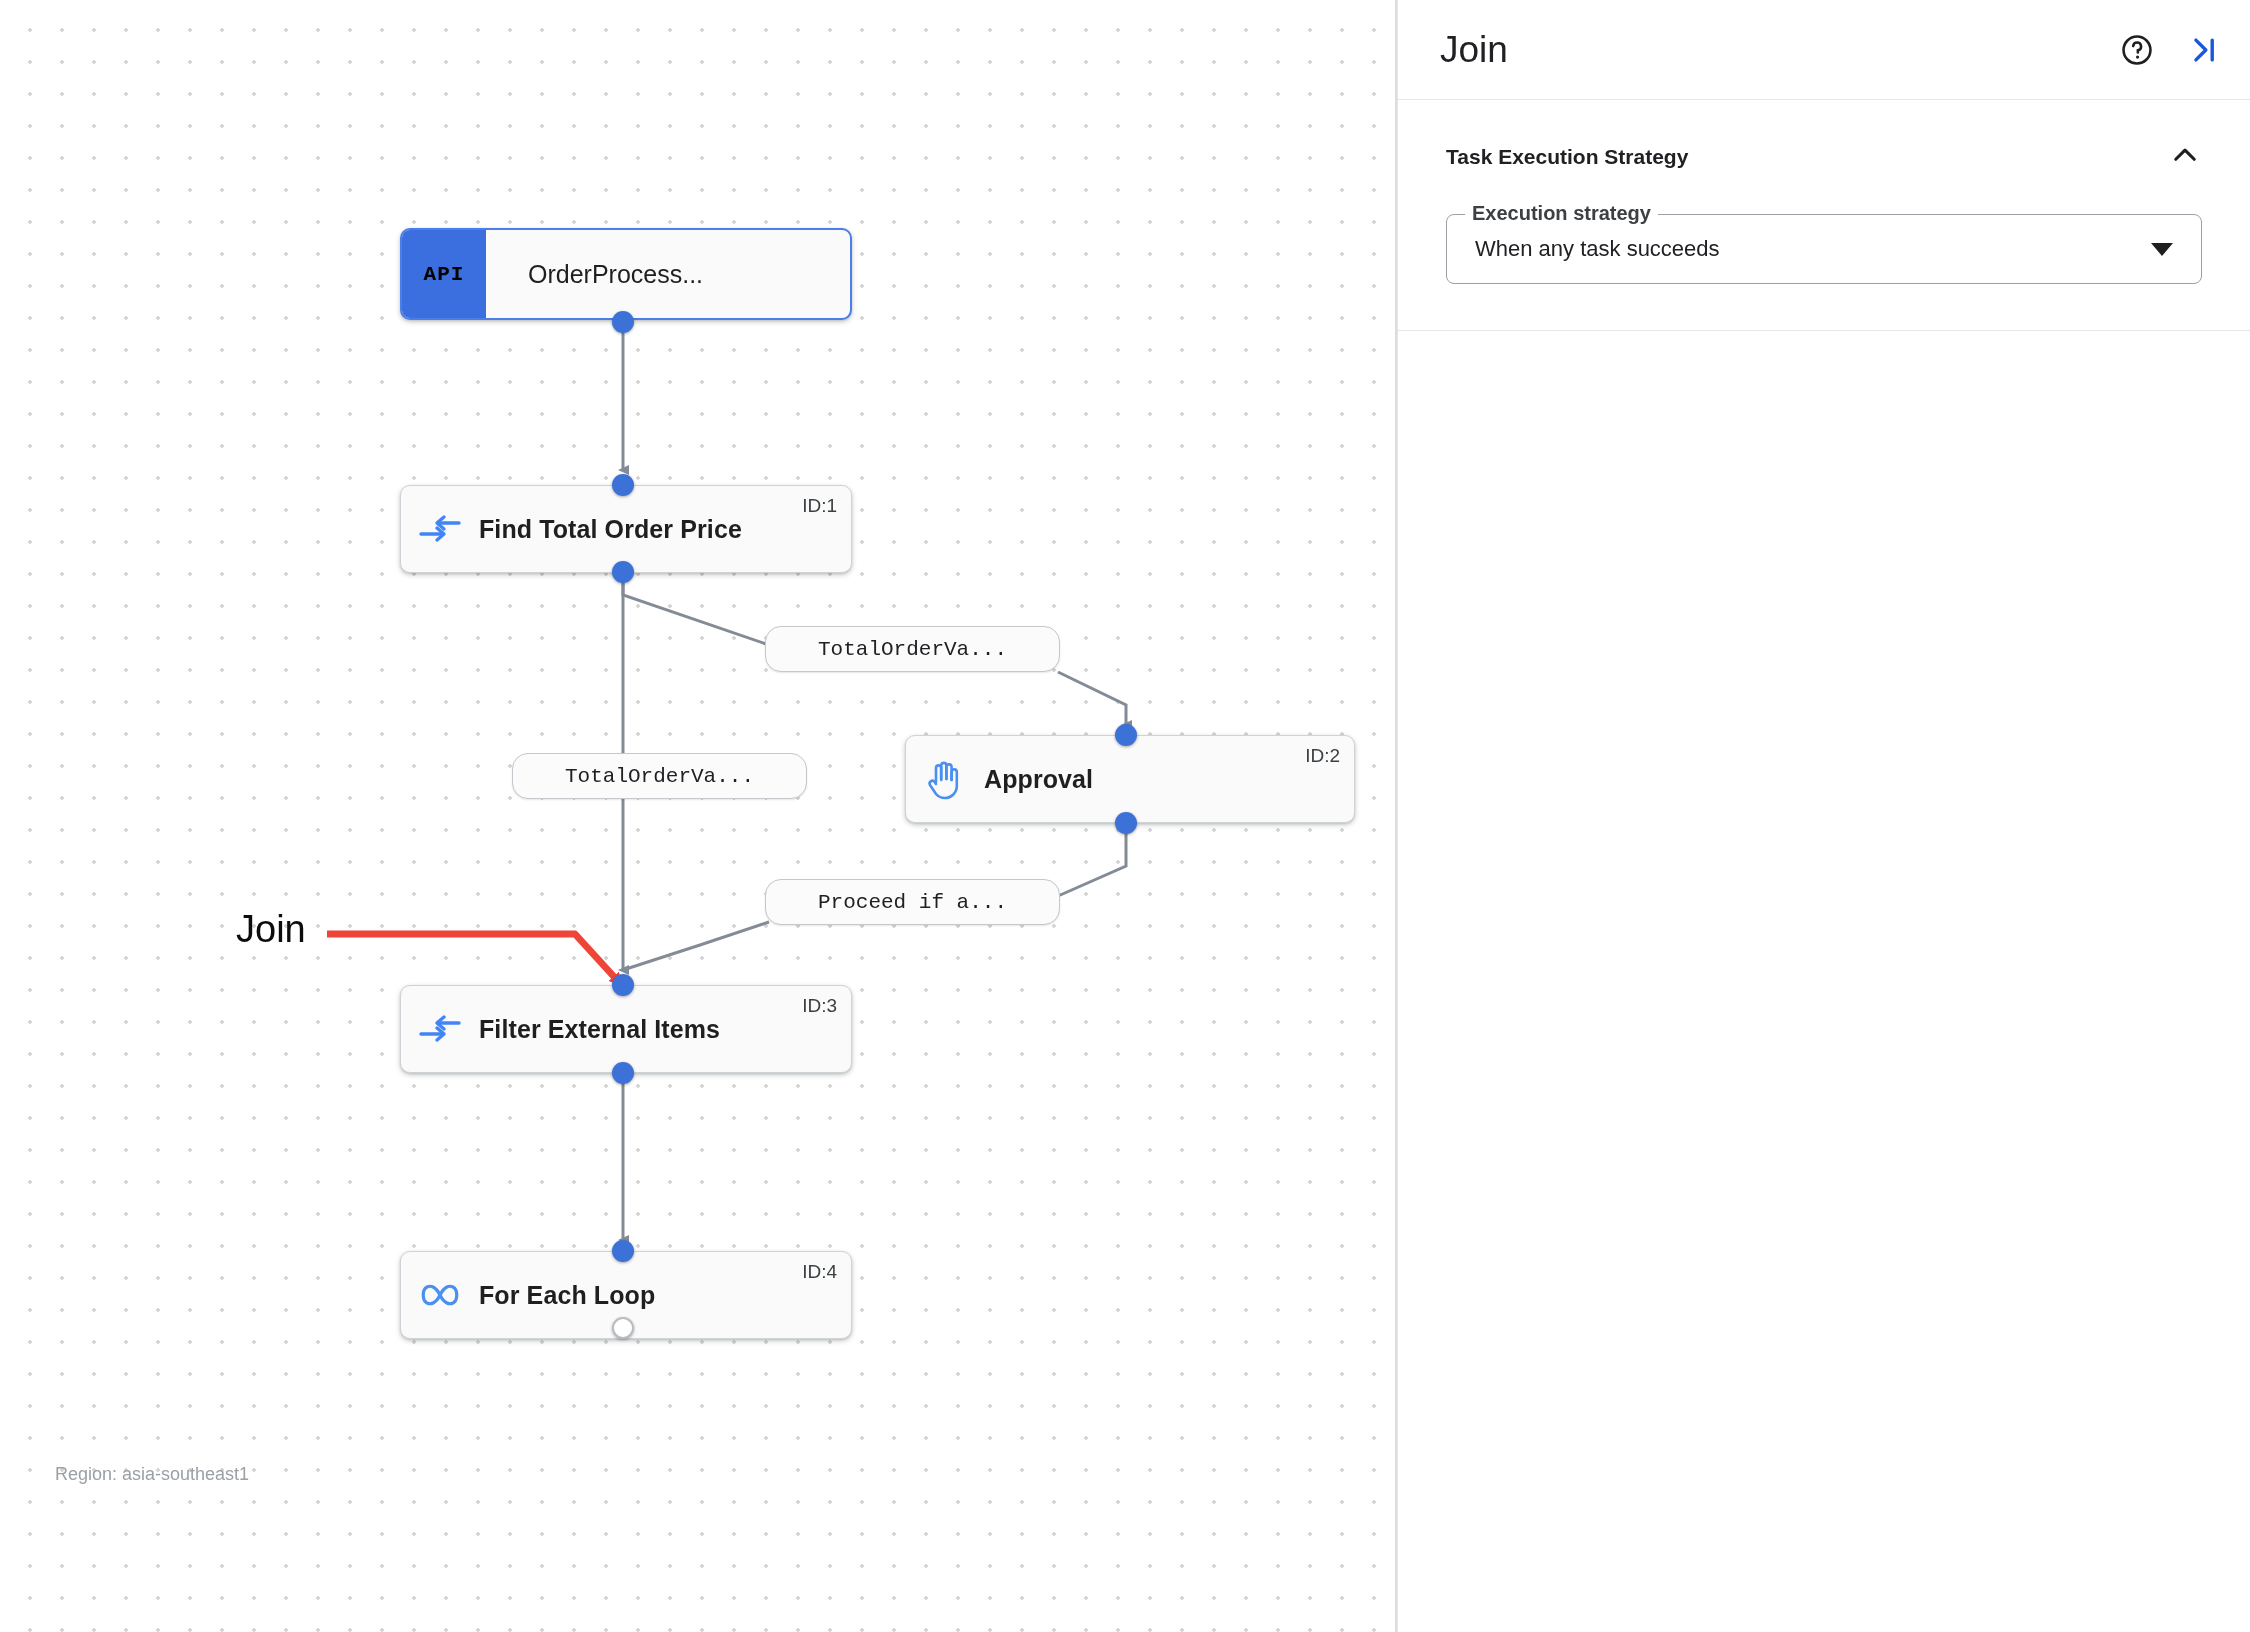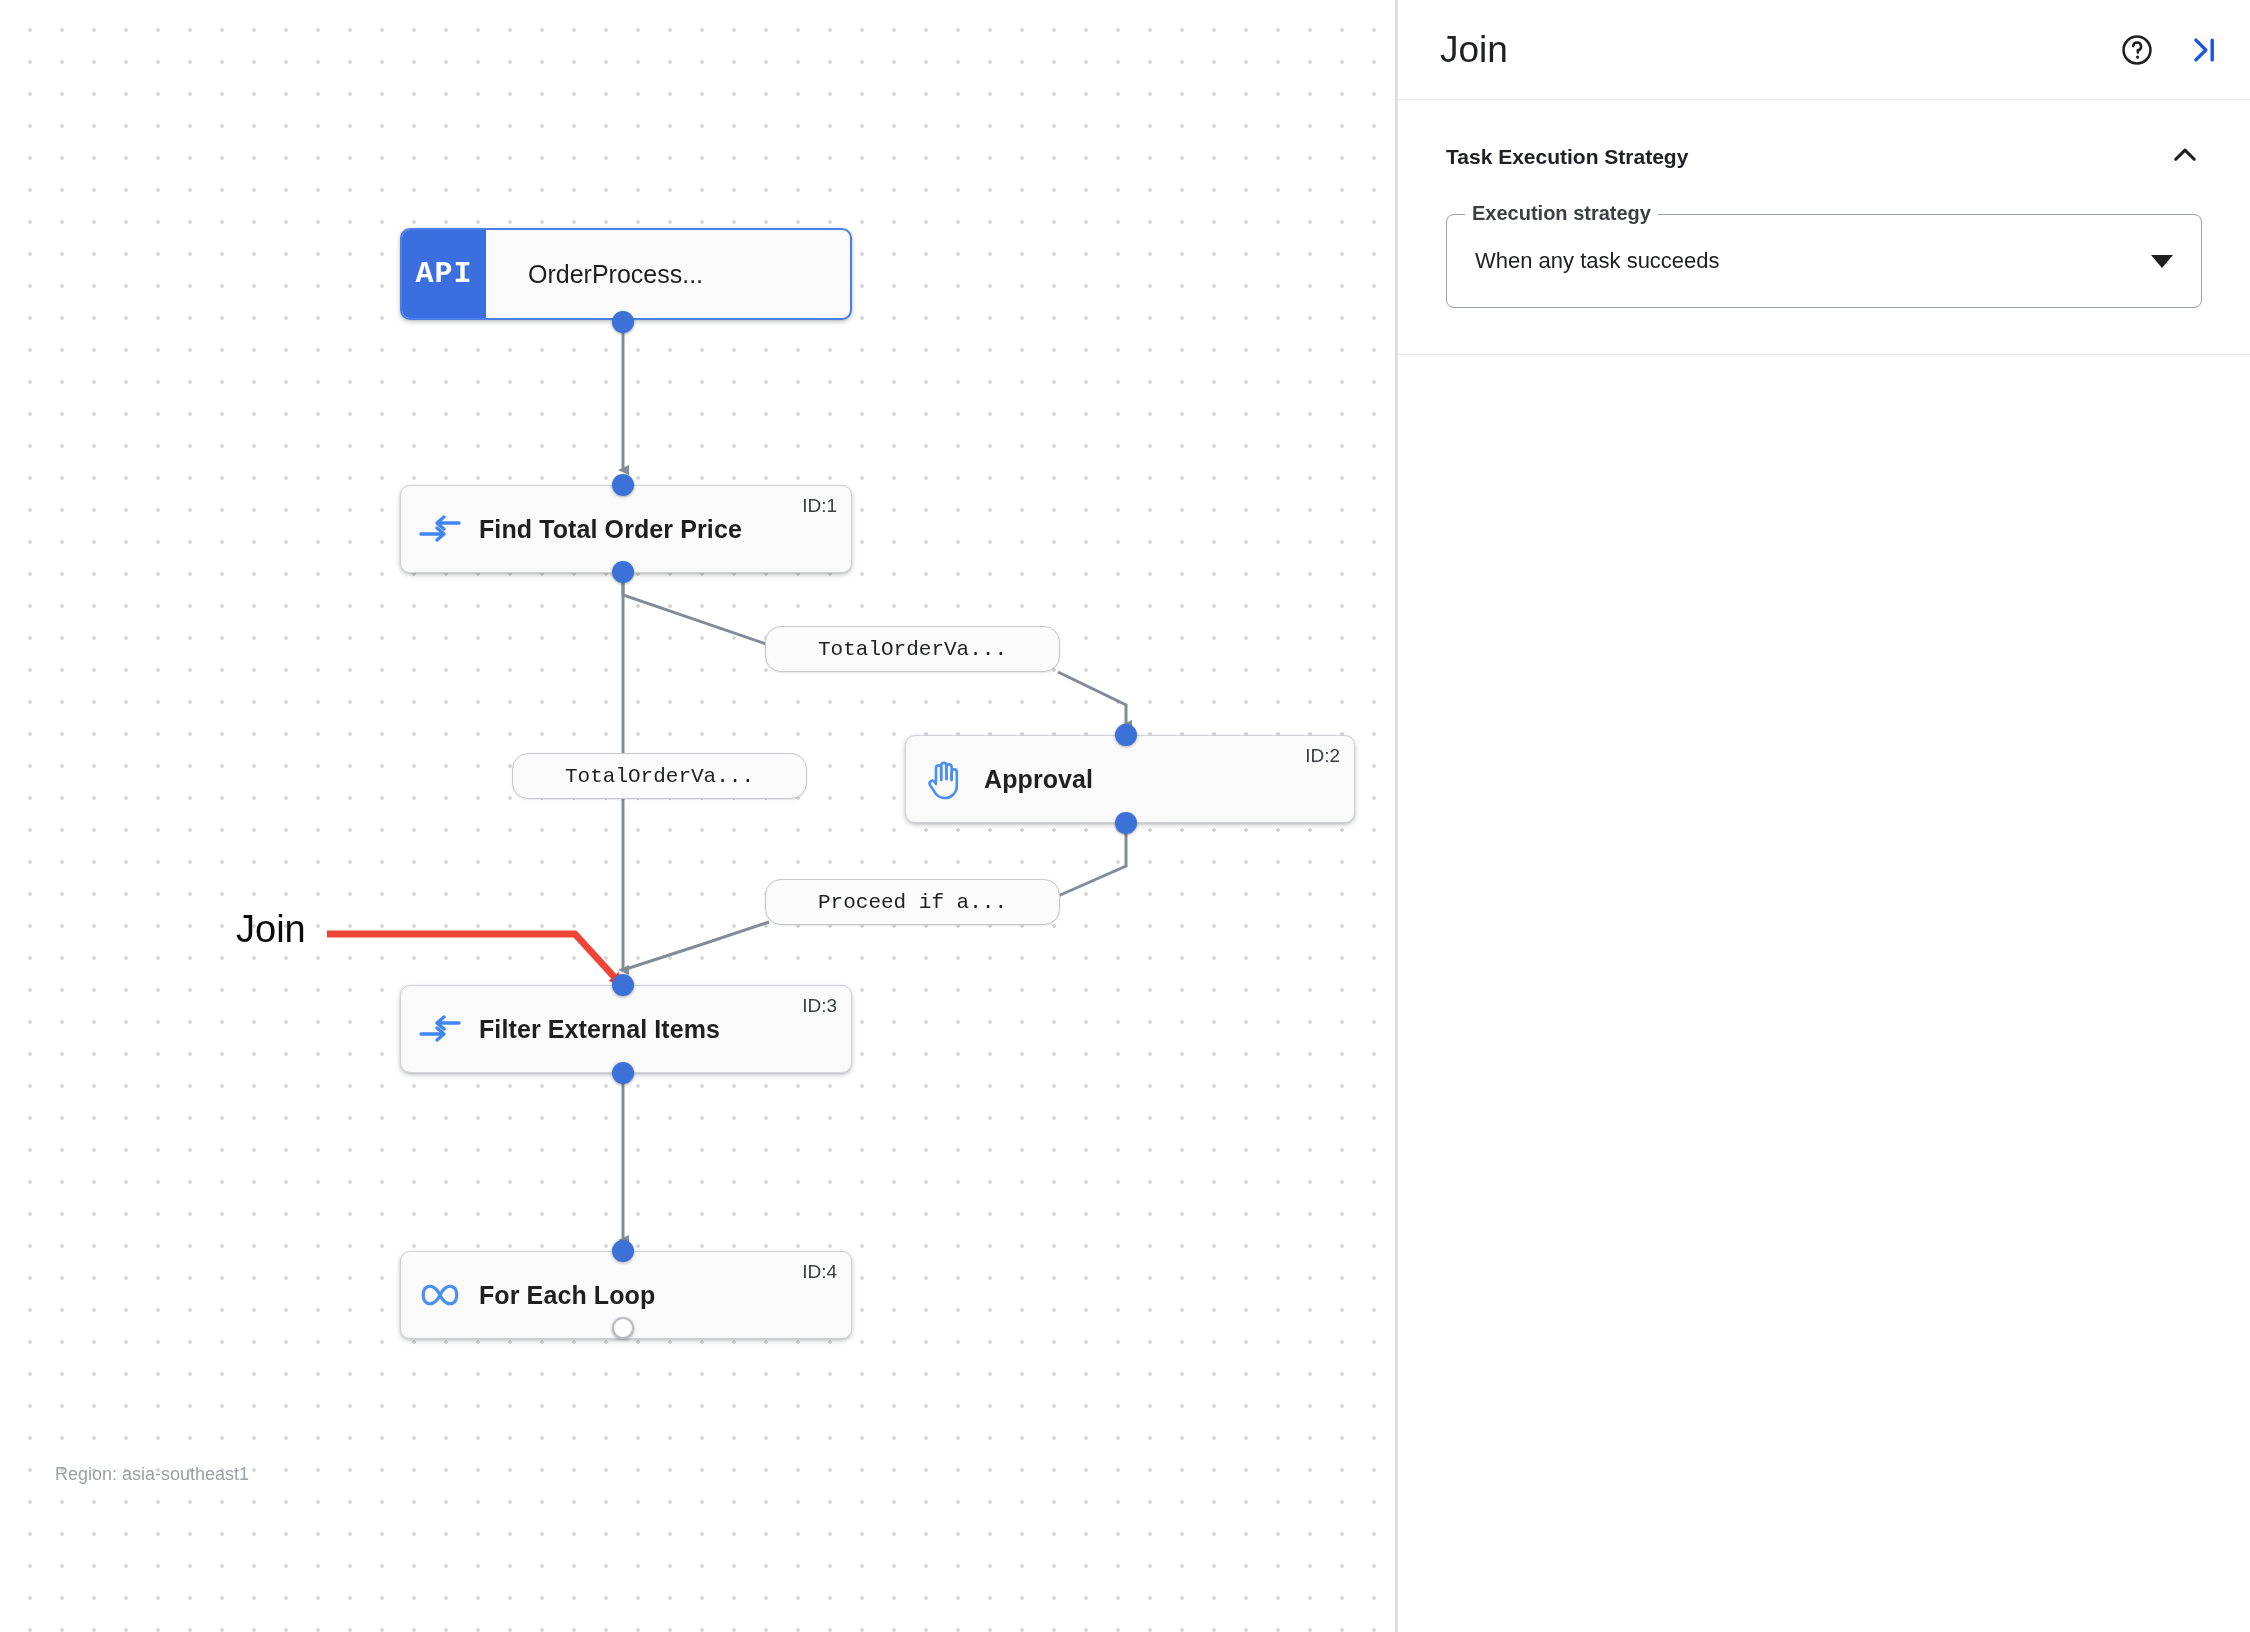--- a/index.html
+++ b/index.html
@@ -102,23 +102,23 @@
     overflow: hidden;
   }
   .api-badge {
     width: 84px;
     height: 100%;
     flex: 0 0 84px;
     background: #3b6ede;
     display: flex;
     align-items: center;
     justify-content: center;
-    color: #ffffff;
+    color: #000000;
     font-family: "Liberation Mono", monospace;
-    font-size: 30px;
+    font-size: 21px;
     font-weight: bold;
     letter-spacing: 1px;
     text-align: center;
   }
   .api-label {
     padding-left: 42px;
     font-size: 25px;
     font-weight: normal;
     color: #1f1f1f;
     white-space: nowrap;
@@ -227,21 +227,21 @@
   .section-title {
     font-size: 21px;
     font-weight: bold;
     color: #202124;
   }
 
   .field {
     position: relative;
     border: 1px solid #9aa0a6;
     border-radius: 8px;
-    height: 94px;
+    height: 70px;
     display: flex;
     align-items: center;
     padding: 4px 28px;
     gap: 28px;
   }
   .field-legend {
     position: absolute;
     top: -13px;
     left: 18px;
     background: #ffffff;

